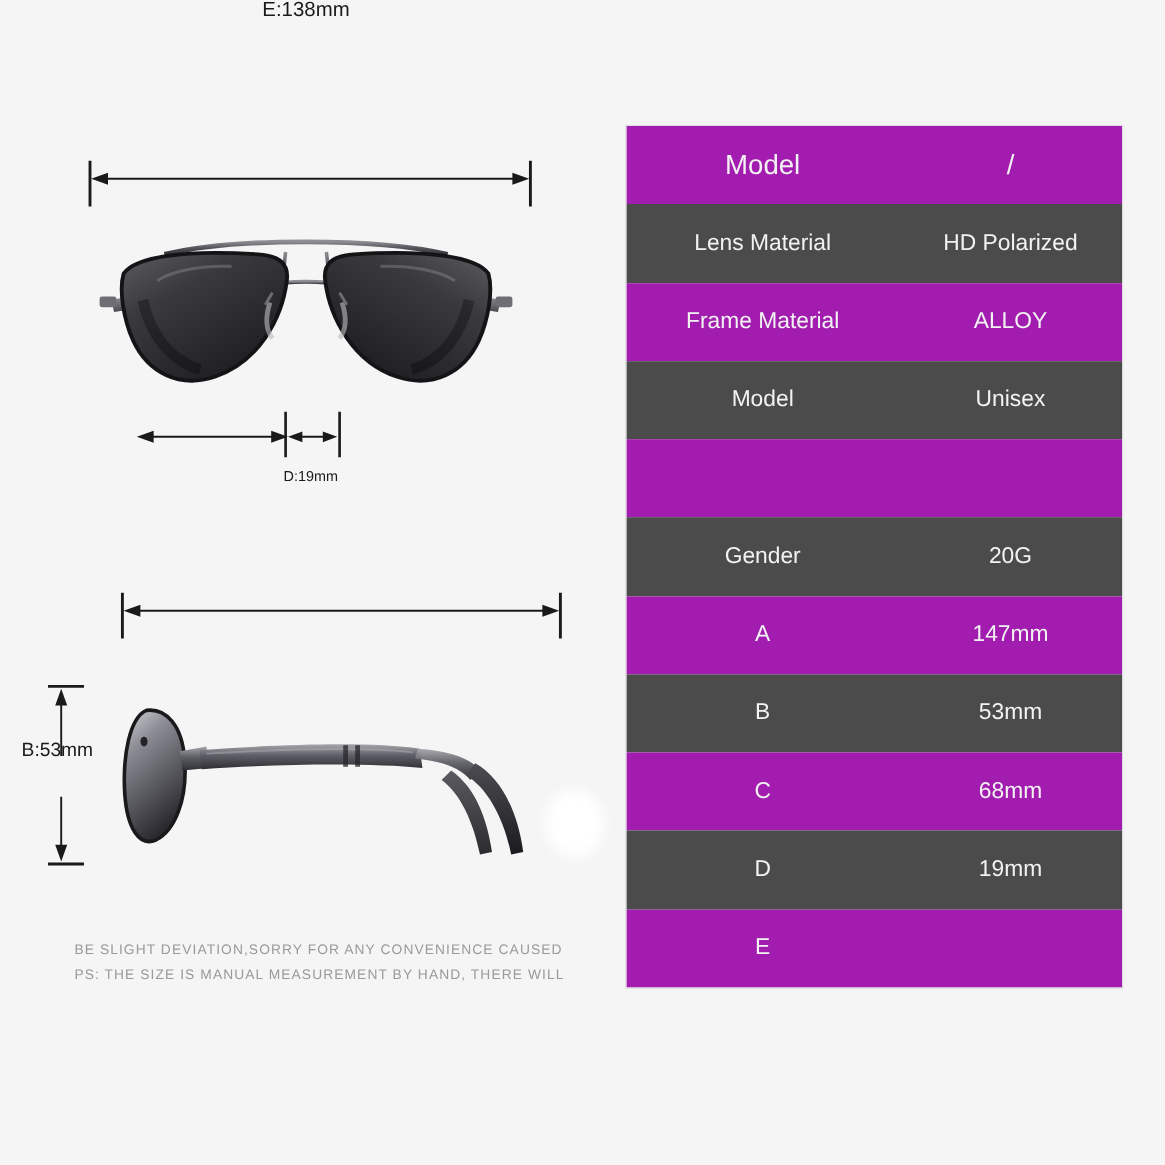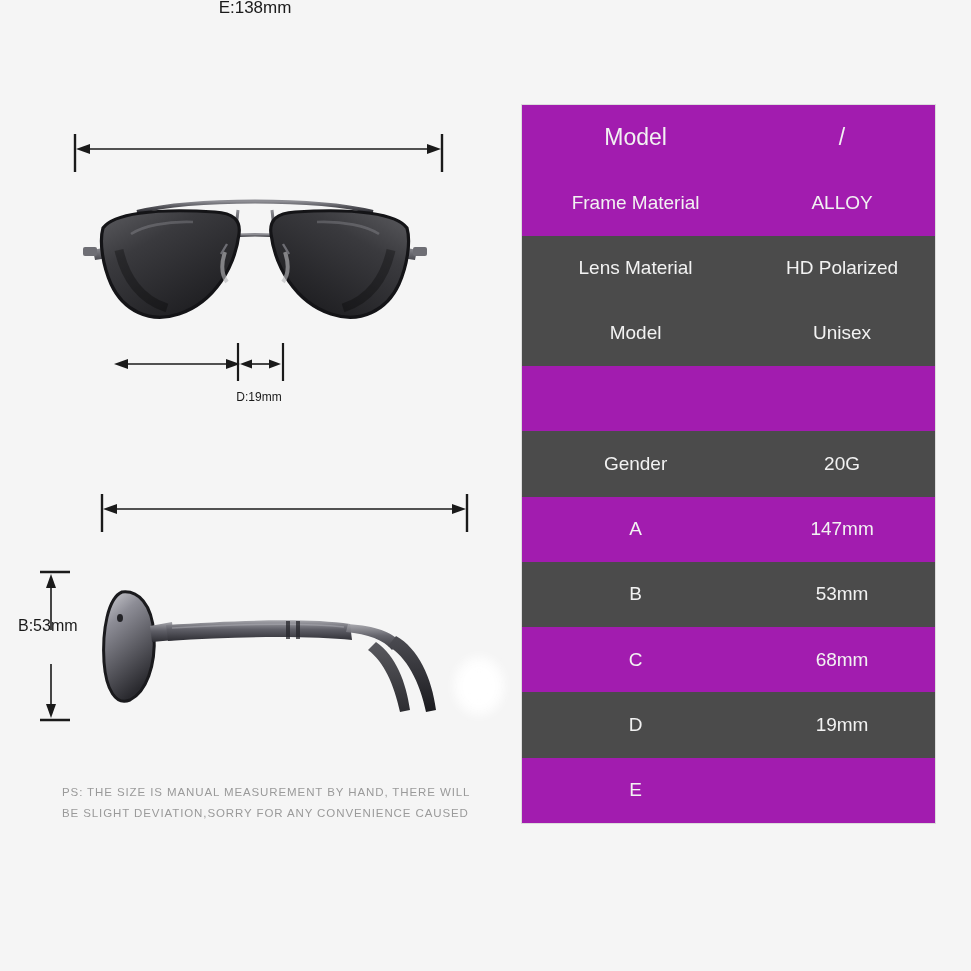--- a/index.html
+++ b/index.html
@@ -249,45 +249,45 @@
       <rect x="196" y="51" width="4" height="18" fill="#26262b" opacity="0.75"></rect>
 
       <path d="M248,54 C276,56 292,62 300,72 L292,80 C284,70 268,64 246,62 Z" fill="url(#temple)" opacity="0.95"></path>
 
       <path d="M296,66 C318,78 332,108 336,140 L326,142 C320,112 306,86 288,76 Z" fill="url(#tip)"></path>
 
       <path d="M276,72 C296,86 306,112 310,140 L300,142 C294,114 284,92 268,80 Z" fill="url(#tip)" opacity="0.92"></path>
     </svg>
 
     <div class="ps-note">
+      <div>BE SLIGHT DEVIATION,SORRY FOR ANY CONVENIENCE CAUSED</div>
       <div>PS: THE SIZE IS MANUAL MEASUREMENT BY HAND, THERE WILL</div>
-      <div>BE SLIGHT DEVIATION,SORRY FOR ANY CONVENIENCE CAUSED</div>
     </div>
 
     <div class="glow"></div>
   </div>
 
   <div class="spec-table">
 
     <div class="spec-row dark header">
       <div class="spec-key">Model</div>
       <div class="spec-val">/</div>
     </div>
 
+    <div class="spec-row light">
+      <div class="spec-key">Lens Material</div>
+      <div class="spec-val">HD Polarized</div>
+    </div>
+
     <div class="spec-row dark">
       <div class="spec-key">Frame Material</div>
       <div class="spec-val">ALLOY</div>
     </div>
 
     <div class="spec-row light">
-      <div class="spec-key">Lens Material</div>
-      <div class="spec-val">HD Polarized</div>
-    </div>
-
-    <div class="spec-row light">
       <div class="spec-key">Model</div>
       <div class="spec-val">Unisex</div>
     </div>
 
     <div class="spec-row dark">
     </div>
 
     <div class="spec-row light">
       <div class="spec-key">Gender</div>
       <div class="spec-val">20G</div>

